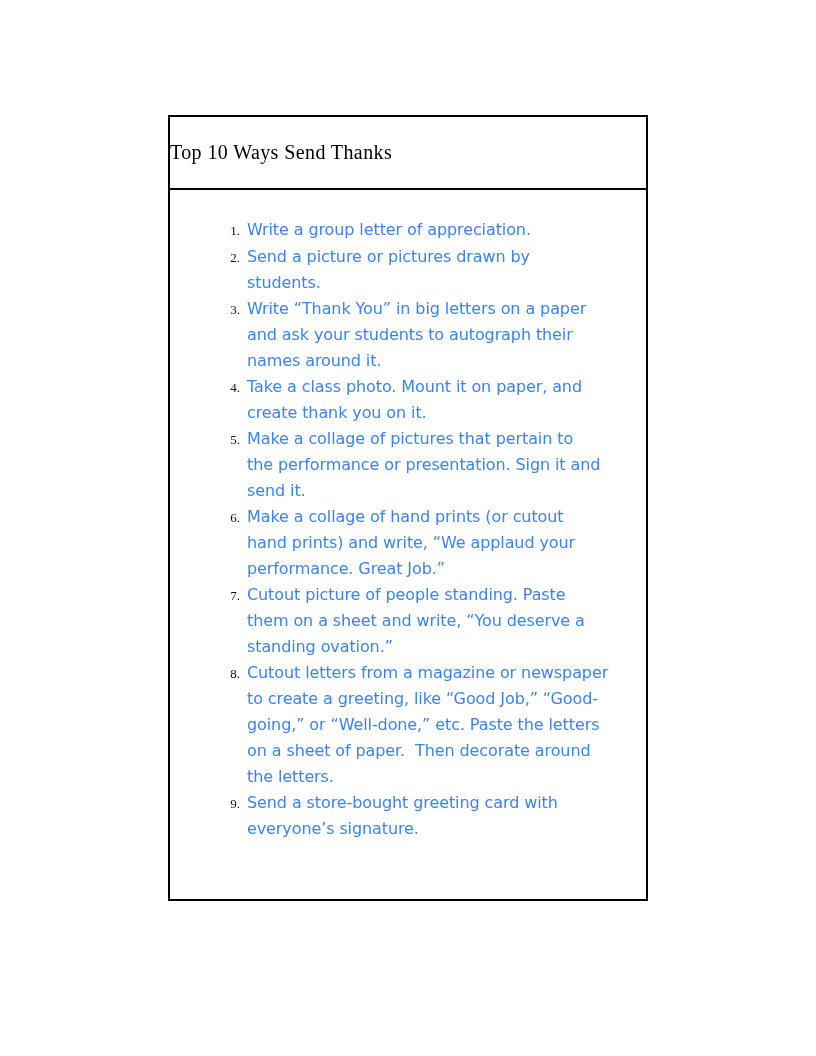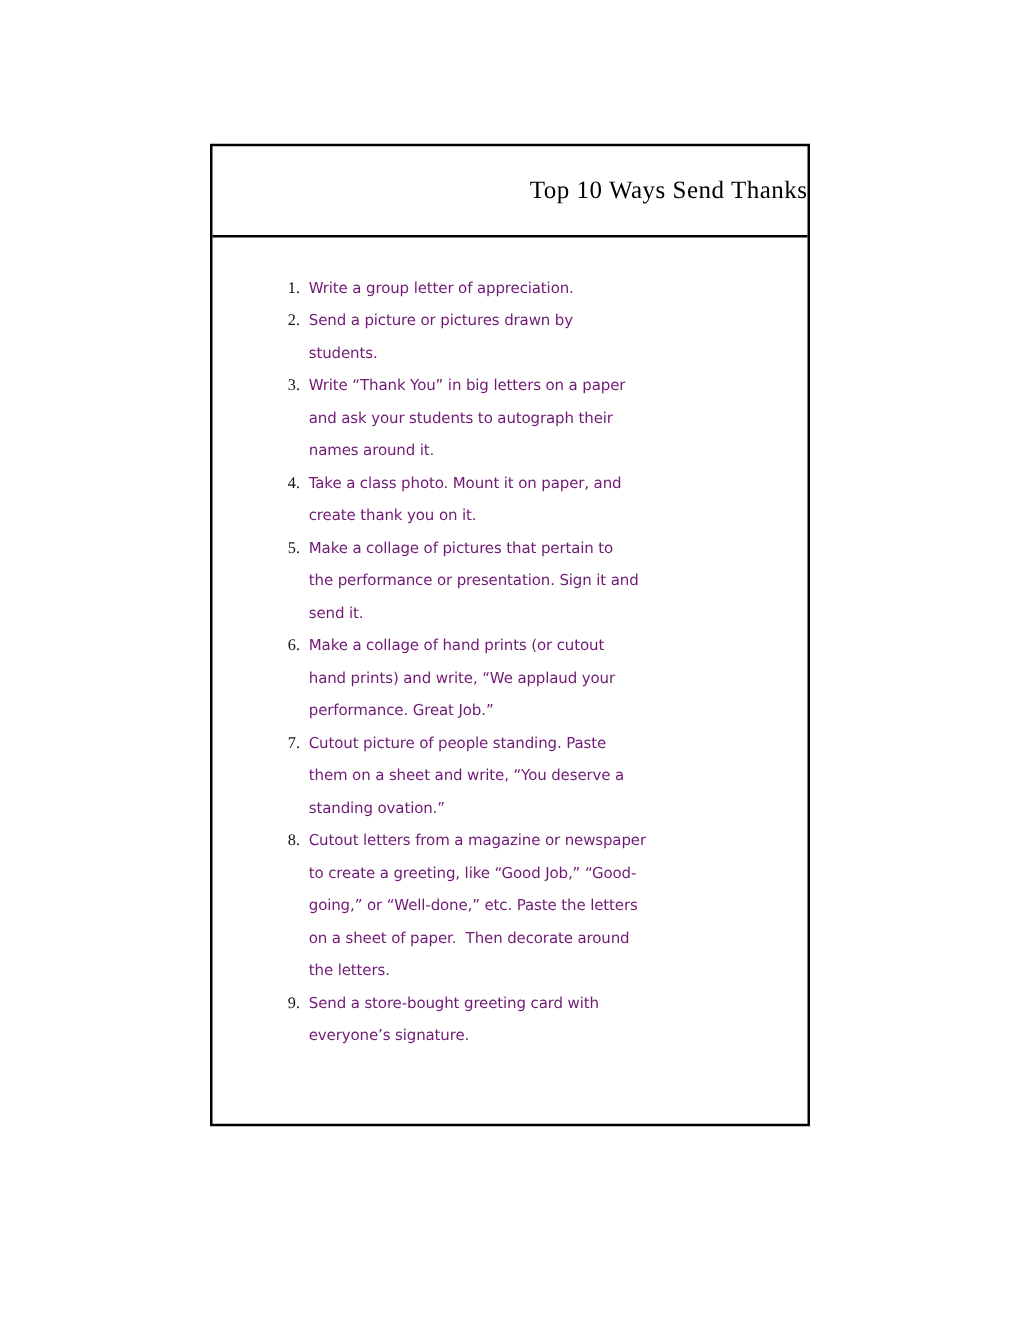--- a/index.html
+++ b/index.html
@@ -23,21 +23,21 @@
     border: 2px solid #000000;
     box-sizing: border-box;
     background: #ffffff;
   }
   .card-header {
     height: 73px;
     box-sizing: border-box;
     border-bottom: 2px solid #000000;
     display: flex;
     align-items: center;
-    justify-content: flex-end;
+    justify-content: flex-start;
   }
   .title {
     font-family: "Liberation Serif", "DejaVu Serif", serif;
     font-size: 20px;
     color: #000000;
     letter-spacing: 0.4px;
     white-space: nowrap;
   }
   .list {
     padding: 27px 6px 0 40px;
@@ -51,23 +51,23 @@
     text-align: right;
     margin-right: 7px;
     font-family: "Liberation Serif", "DejaVu Serif", serif;
     font-size: 13px;
     line-height: 26px;
     color: #111111;
   }
   .txt {
     flex: 1;
     font-family: "DejaVu Sans", sans-serif;
-    font-size: 12px;
+    font-size: 16px;
     line-height: 26px;
-    color: #701a75;
+    color: #3b82f6;
     white-space: pre-wrap;
     letter-spacing: -0.1px;
   }
 </style>
 </head>
 <body>
 
 <div class="page">
   <div class="card">
     <div class="card-header">

